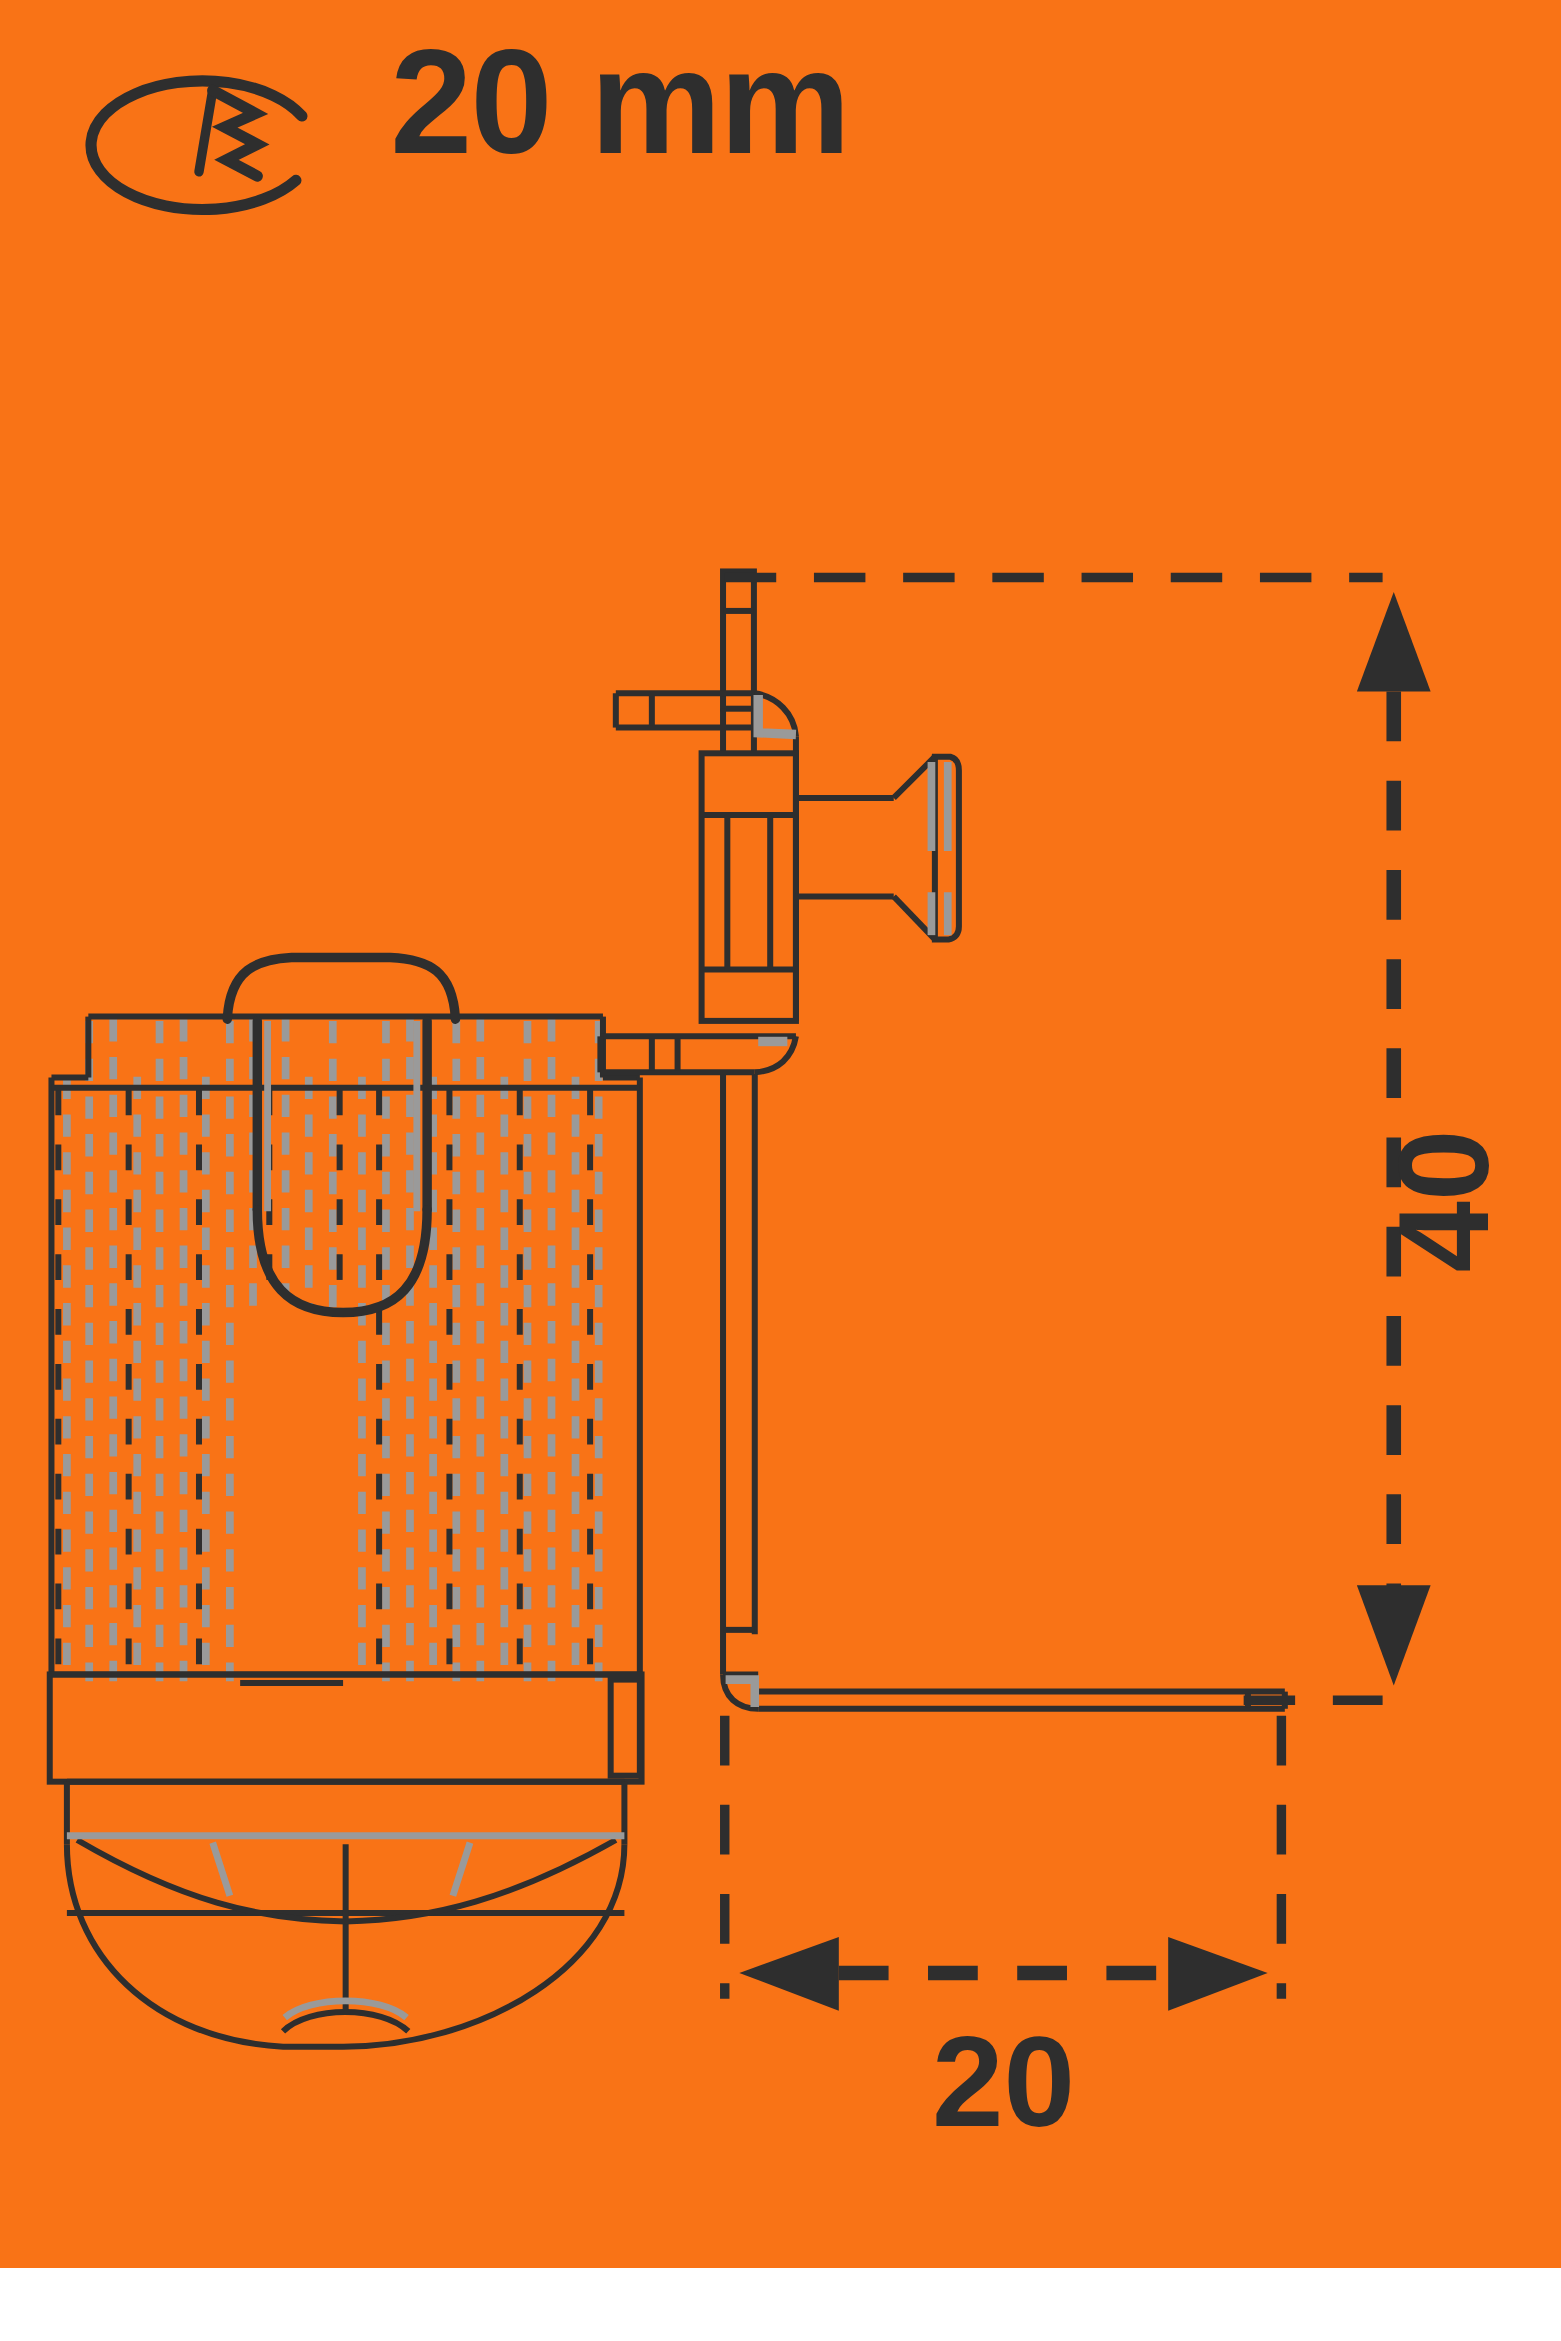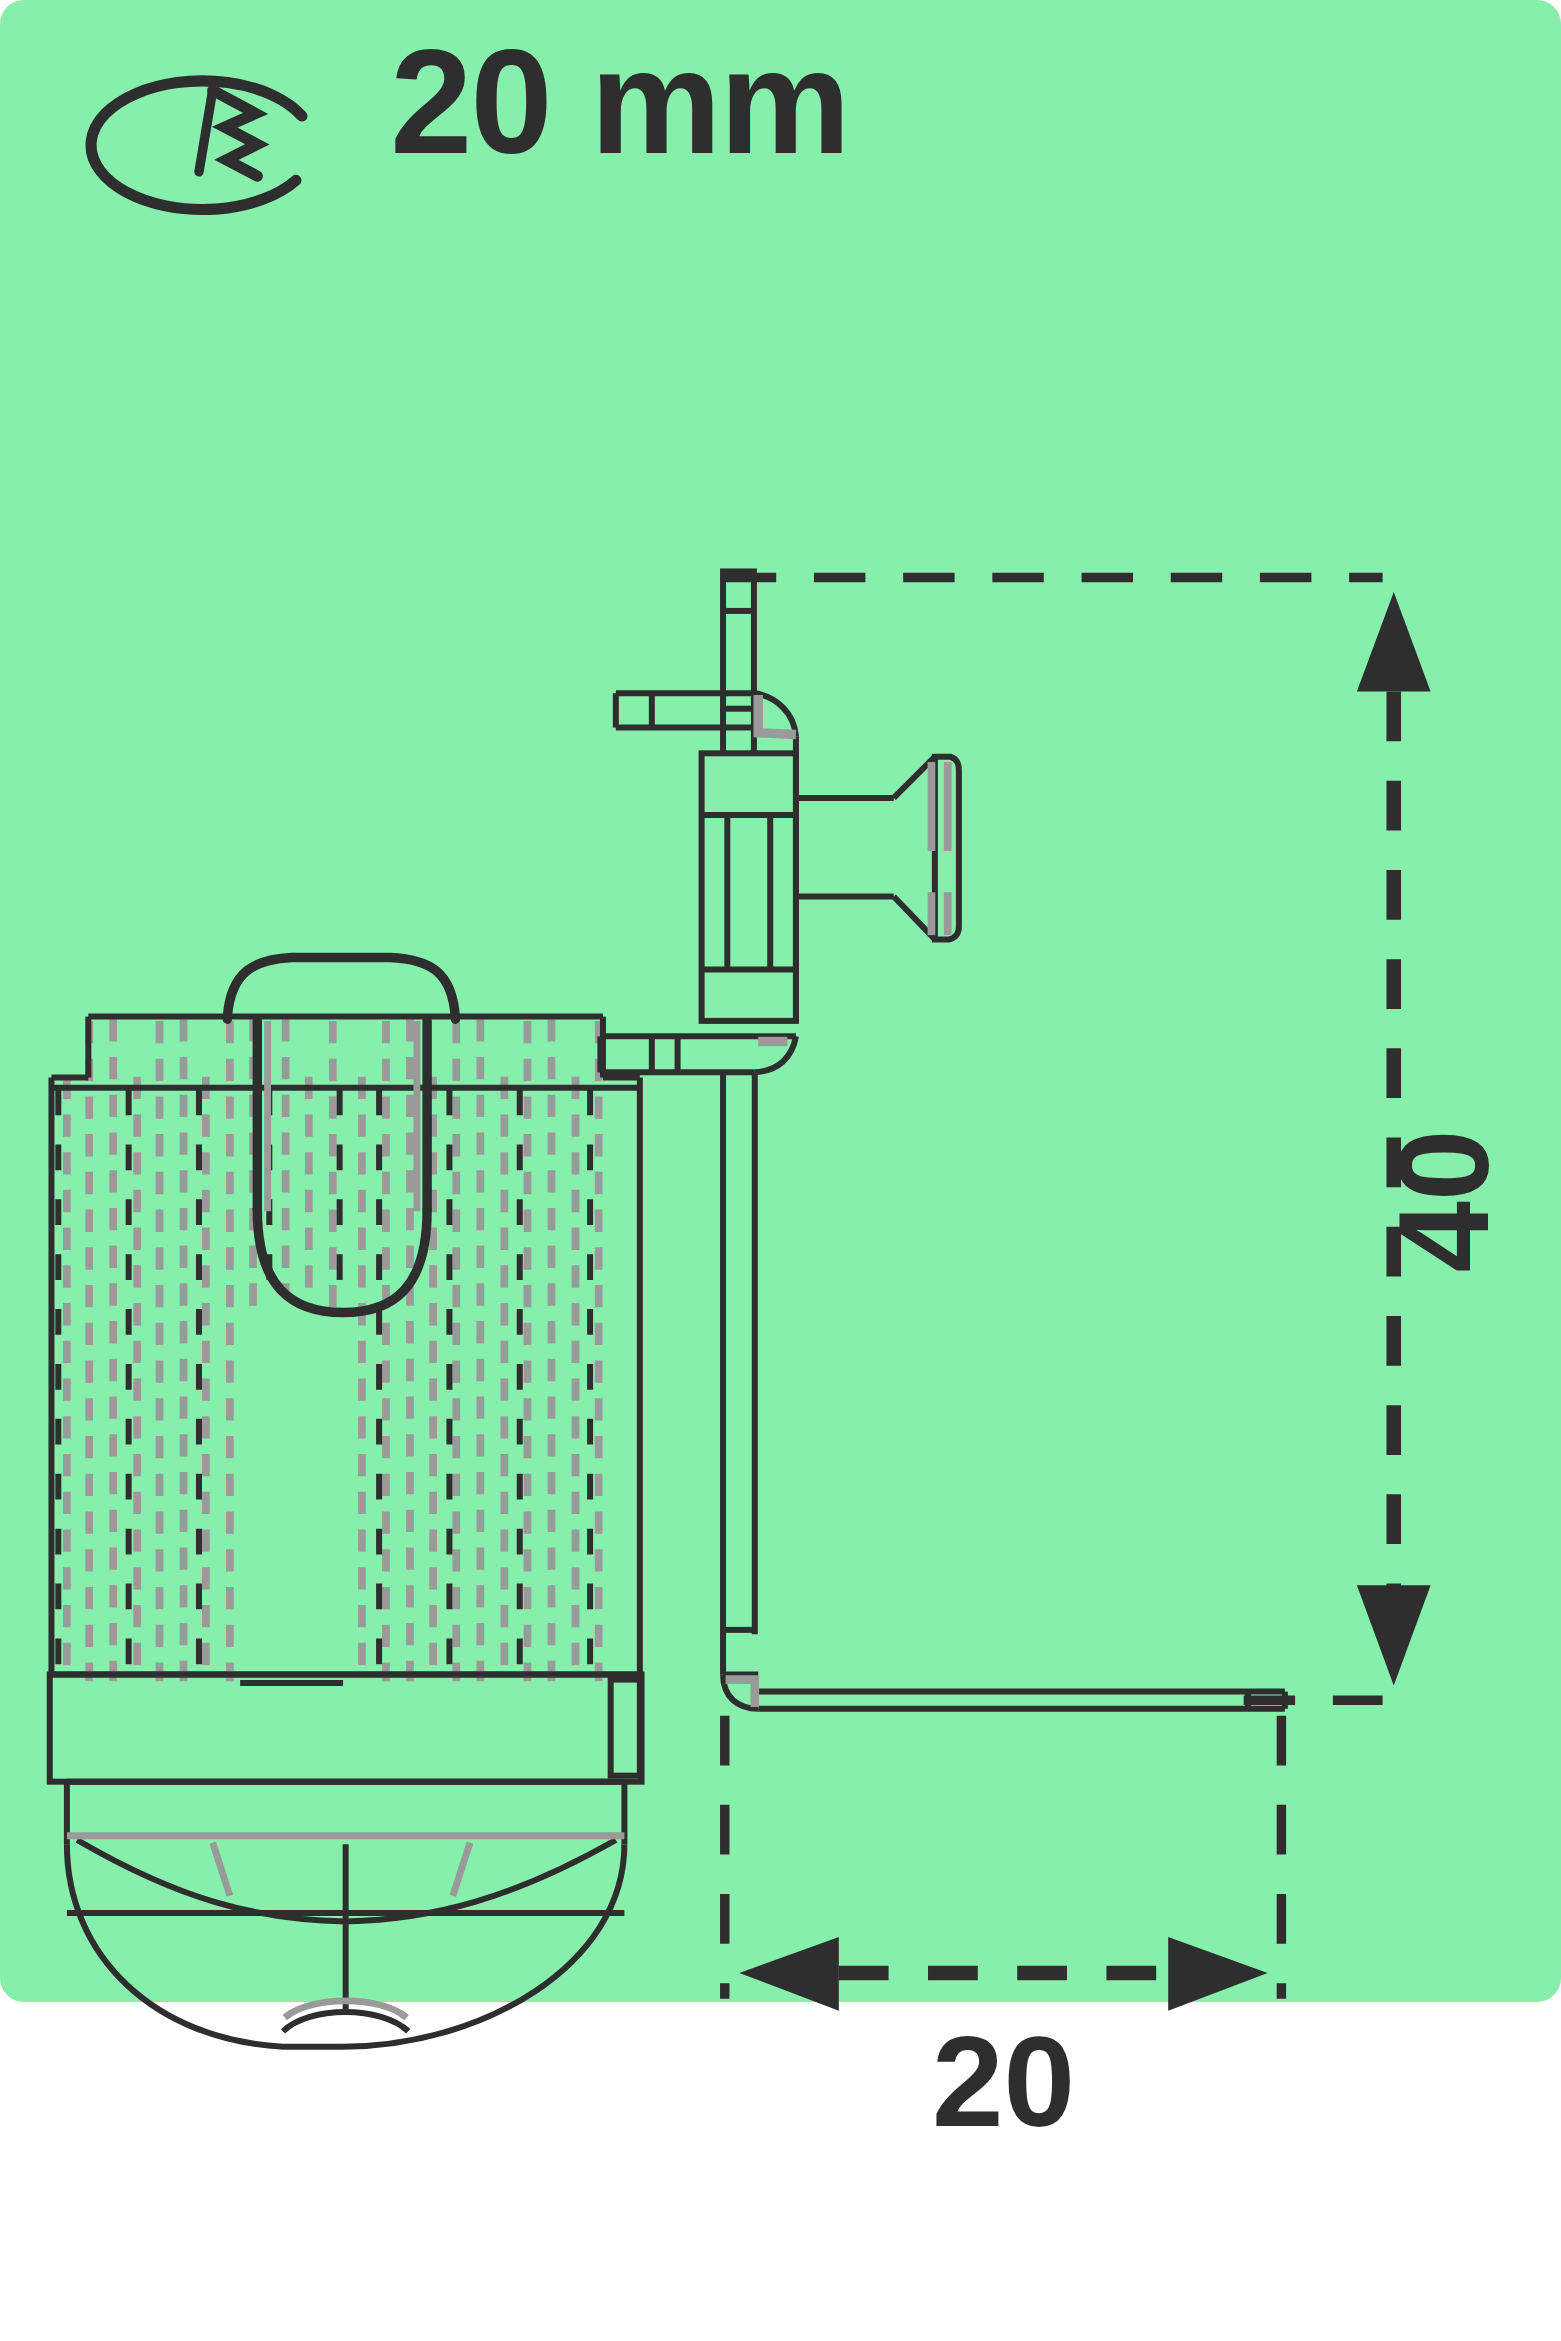--- a/index.html
+++ b/index.html
@@ -13,23 +13,22 @@
     height: 2342px;
     position: relative;
     overflow: hidden;
     font-family: "Liberation Sans", sans-serif;
   }
   #sheet {
     position: absolute;
     left: 0;
     top: 0;
     width: 1561px;
-    height: 2002px;
-    background: #86efac;
-    border-radius: 24px;
+    height: 2268px;
+    background: #f97316;
   }
   svg.drawing {
     position: absolute;
     left: 0;
     top: 0;
     width: 1561px;
     height: 2342px;
     display: block;
   }
   .hdr-text {

